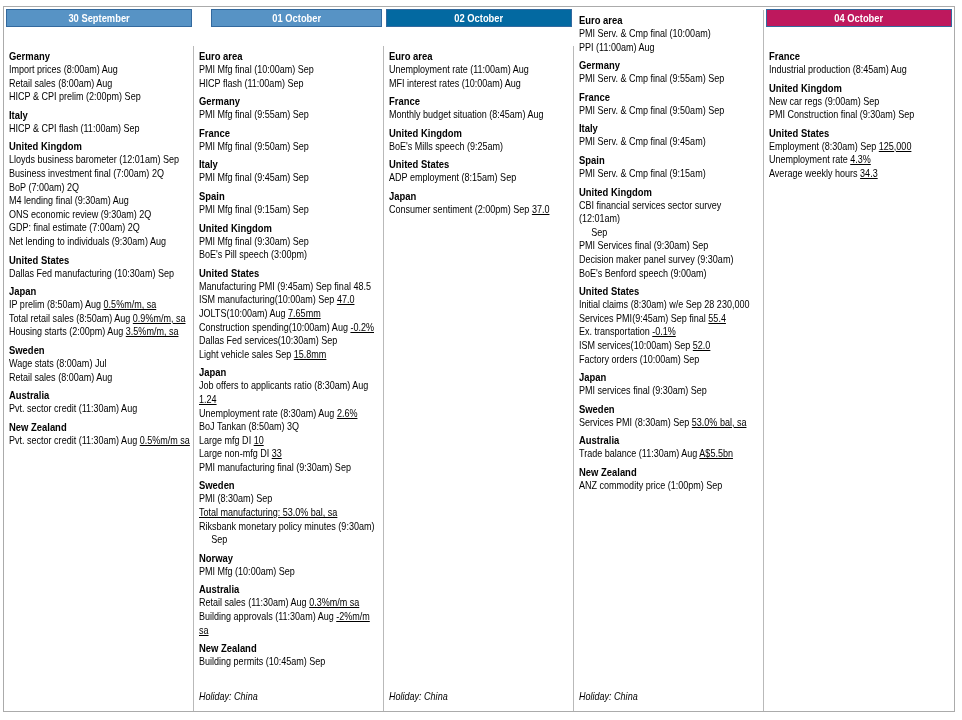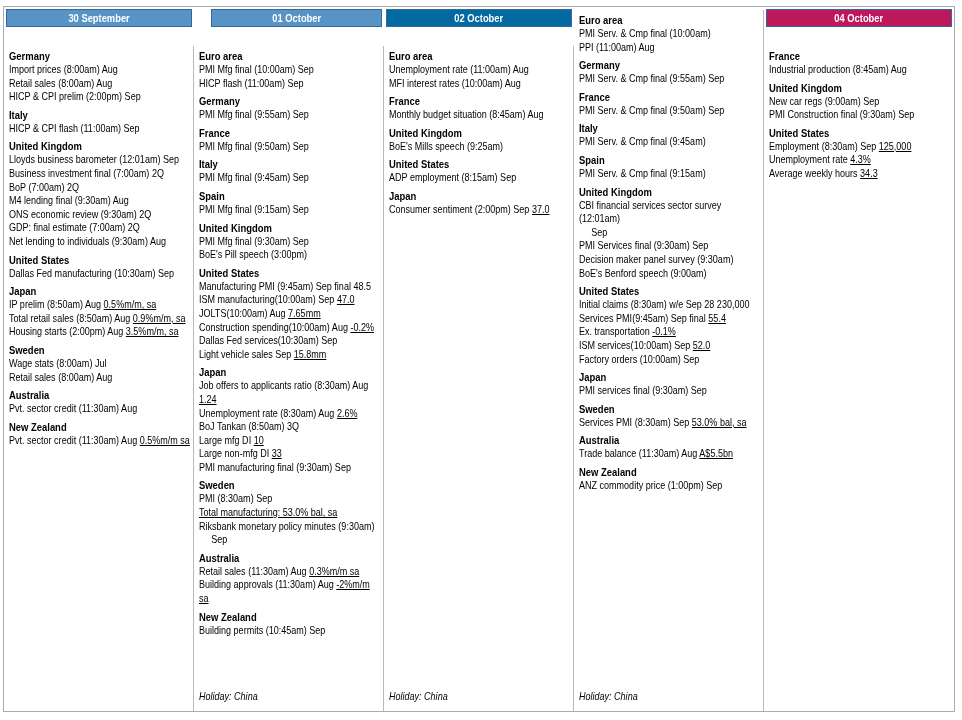--- a/index.html
+++ b/index.html
@@ -147,20 +147,24 @@
           <div class="ev">PMI manufacturing final (9:30am) Sep</div>
         </div>
         <div class="group">
           <div class="country">Sweden</div>
           <div class="ev">PMI (8:30am) Sep</div>
           <div class="ev"><span class="val">Total manufacturing: 53.0%  bal, sa</span></div>
           <div class="ev">Riksbank monetary policy minutes (9:30am)</div>
           <div class="ev indent">Sep</div>
         </div>
         <div class="group">
+          <div class="country">Norway</div>
+          <div class="ev">PMI Mfg (10:00am) Sep</div>
+        </div>
+        <div class="group">
           <div class="country">Australia</div>
           <div class="ev">Retail sales (11:30am) Aug <span class="val">0.3%m/m sa</span></div>
           <div class="ev">Building approvals (11:30am) Aug <span class="val">-2%m/m sa</span></div>
         </div>
         <div class="group">
           <div class="country">New Zealand</div>
           <div class="ev">Building permits (10:45am) Sep</div>
         </div>
         <div class="holiday">Holiday: China</div>
       </div>

